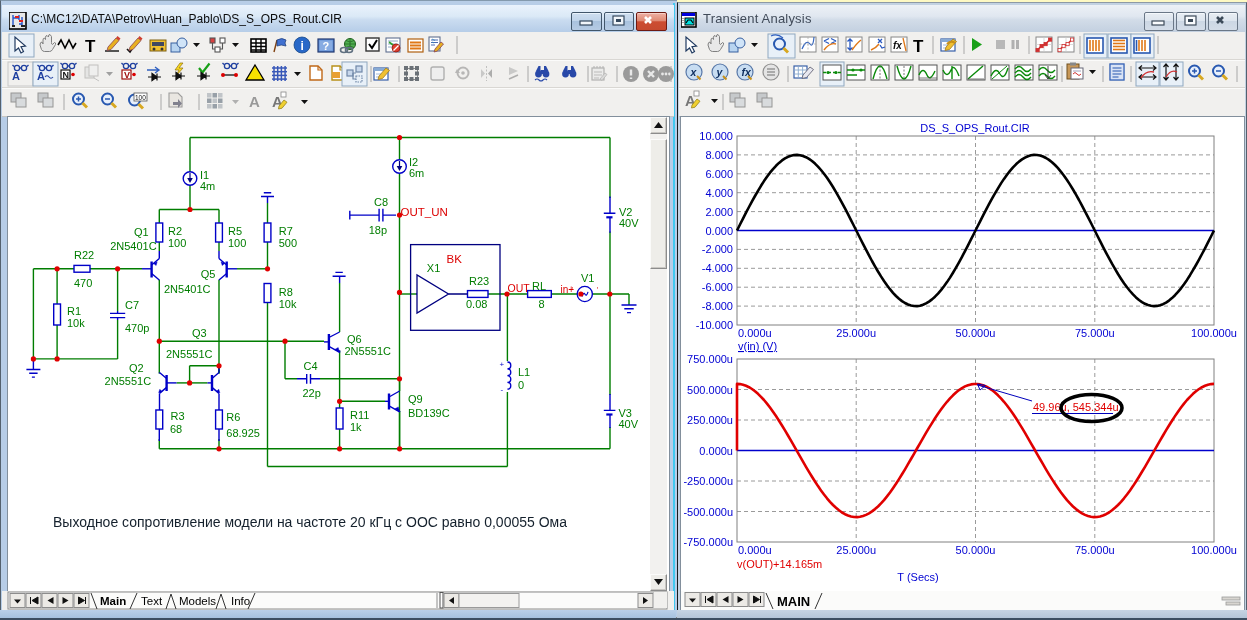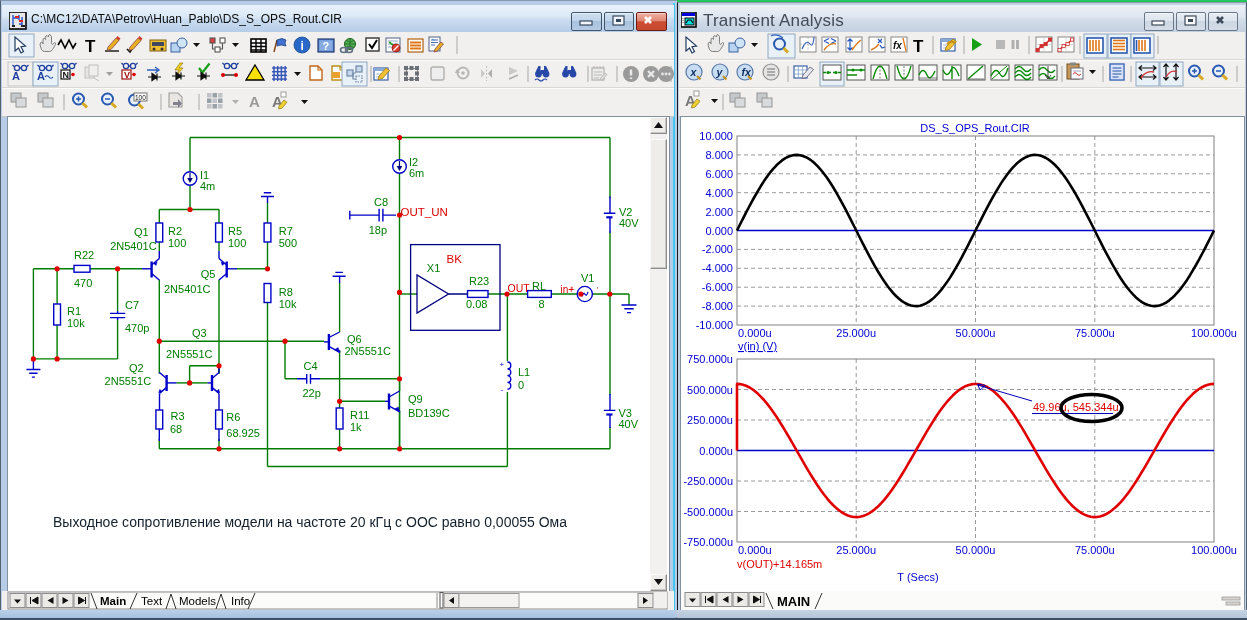--- a/index.html
+++ b/index.html
@@ -1,25 +1,25 @@
 <!DOCTYPE html>
 <html><head>
 <meta charset="utf-8">
 <style>
 html,body{margin:0;padding:0;}
 body{width:1247px;height:620px;overflow:hidden;font-family:"Liberation Sans",sans-serif;background:#8a8a8a;}
-#screen{position:absolute;left:0;top:0;width:1247px;height:444px;background:#22c55e;}
+#screen{position:absolute;left:0;top:0;width:1247px;height:444px;background:#fef9c3;}
 .abs{position:absolute;}
 
 #winL{left:0;top:2;width:676px;height:616px;background:#b7cde7;border-left:1px solid #54616e;border-top:1px solid #8399ad;}
 #winR{left:677px;top:2px;width:568px;height:616px;background:#c3d2e2;border-left:1px solid #14181c;border-top:1px solid #8d99a5;border-right:1px solid #54616e;}
 .titleL{left:2px;top:5px;width:672px;height:27px;background:linear-gradient(180deg,#e9f2fc 0%,#dbe9f7 42%,#cadcf0 55%,#b6cde8 100%);}
 .titleR{left:680px;top:5px;width:565px;height:27px;background:linear-gradient(180deg,#edf1f6 0%,#e0e7f0 42%,#d2dce8 55%,#c3d0e0 100%);}
 .ttextL{left:31px;top:12px;font-size:12px;color:#0c0c0c;white-space:pre;}
-.ttextR{left:703px;top:11px;font-size:17px;color:#414b59;white-space:pre;letter-spacing:0.2px;}
+.ttextR{left:703px;top:11px;font-size:13px;color:#414b59;white-space:pre;letter-spacing:0.2px;}
 
 .cbtn{height:17px;border-radius:2px;}
 .cbL{border:1px solid #41566b;background:linear-gradient(180deg,#cfdff0 0%,#c0d4ea 45%,#a9c2de 50%,#b6cbe4 100%);box-shadow:inset 0 1px 0 #e8f2fb;}
 .cbR{border:1px solid #6a7787;background:linear-gradient(180deg,#e8edf3 0%,#dde5ee 45%,#ccd7e4 50%,#d4dde8 100%);box-shadow:inset 0 1px 0 #f4f8fc;}
 .cbClose{border:1px solid #6e1a12;background:linear-gradient(180deg,#eeb1a5 0%,#e08a74 45%,#cc4d32 52%,#c64a30 100%);box-shadow:inset 0 1px 0 #f6cfc6;}
 
 .tbarL{left:2px;top:32px;width:672px;height:84px;background:#f1f0ee;border-bottom:1px solid #c9c7c3;}
 .tbarR{left:679px;top:32px;width:566px;height:84px;background:#f1f0ee;border-bottom:1px solid #c9c7c3;}
 
 .clientL{left:7px;top:116px;width:661px;height:494px;background:#fff;border:1px solid #828f9c;}

